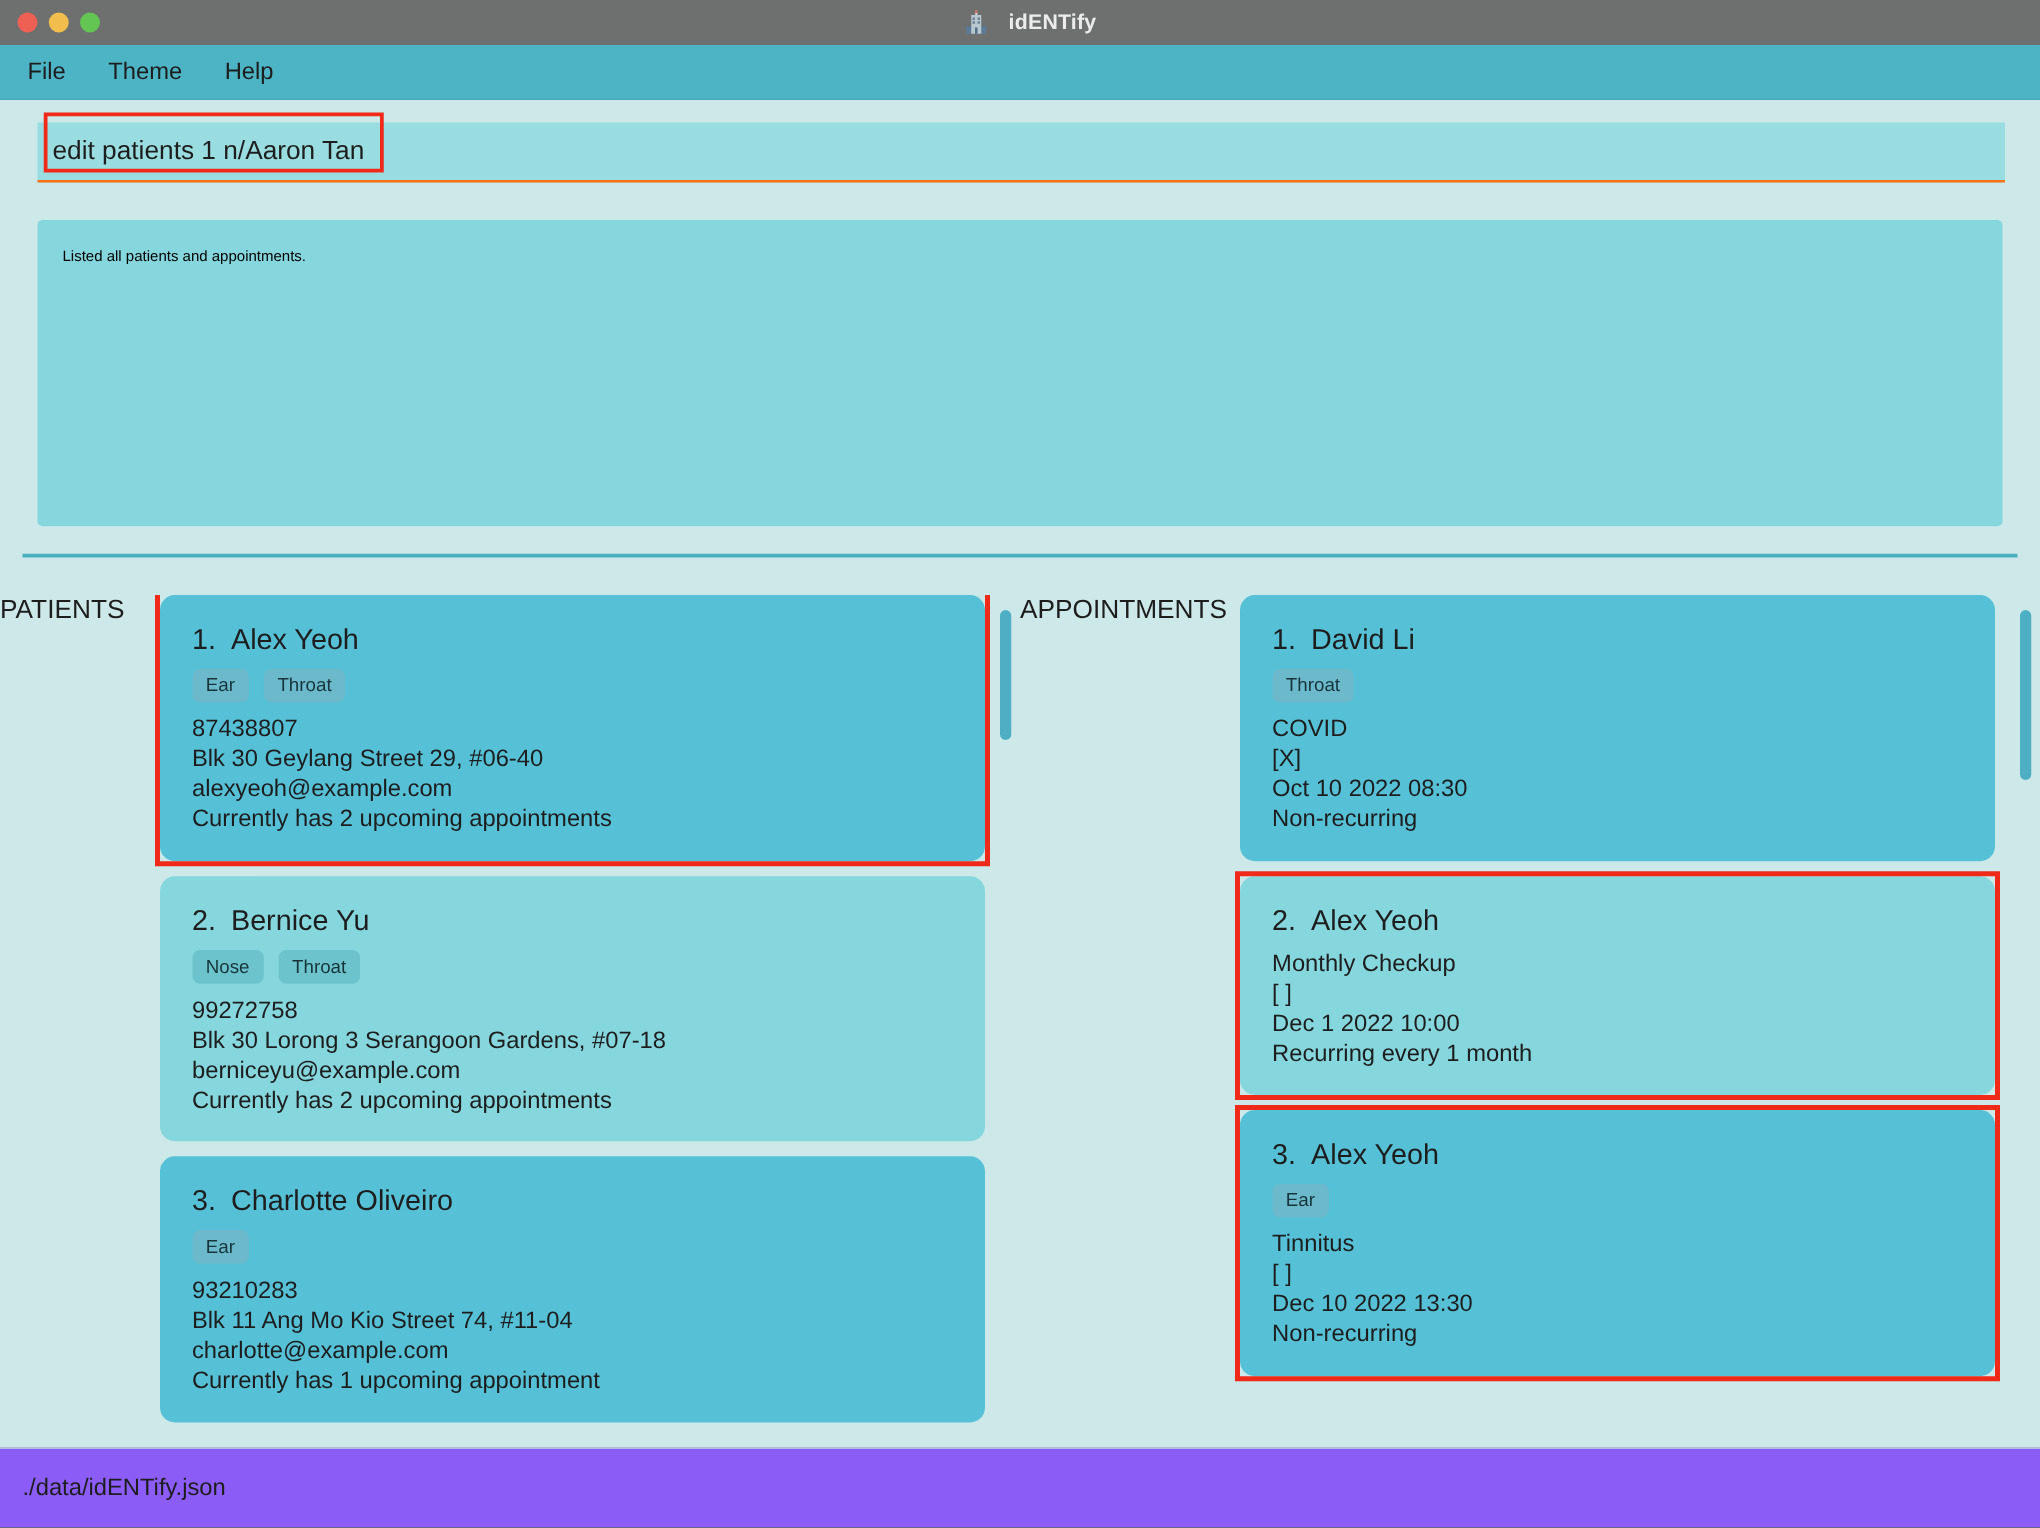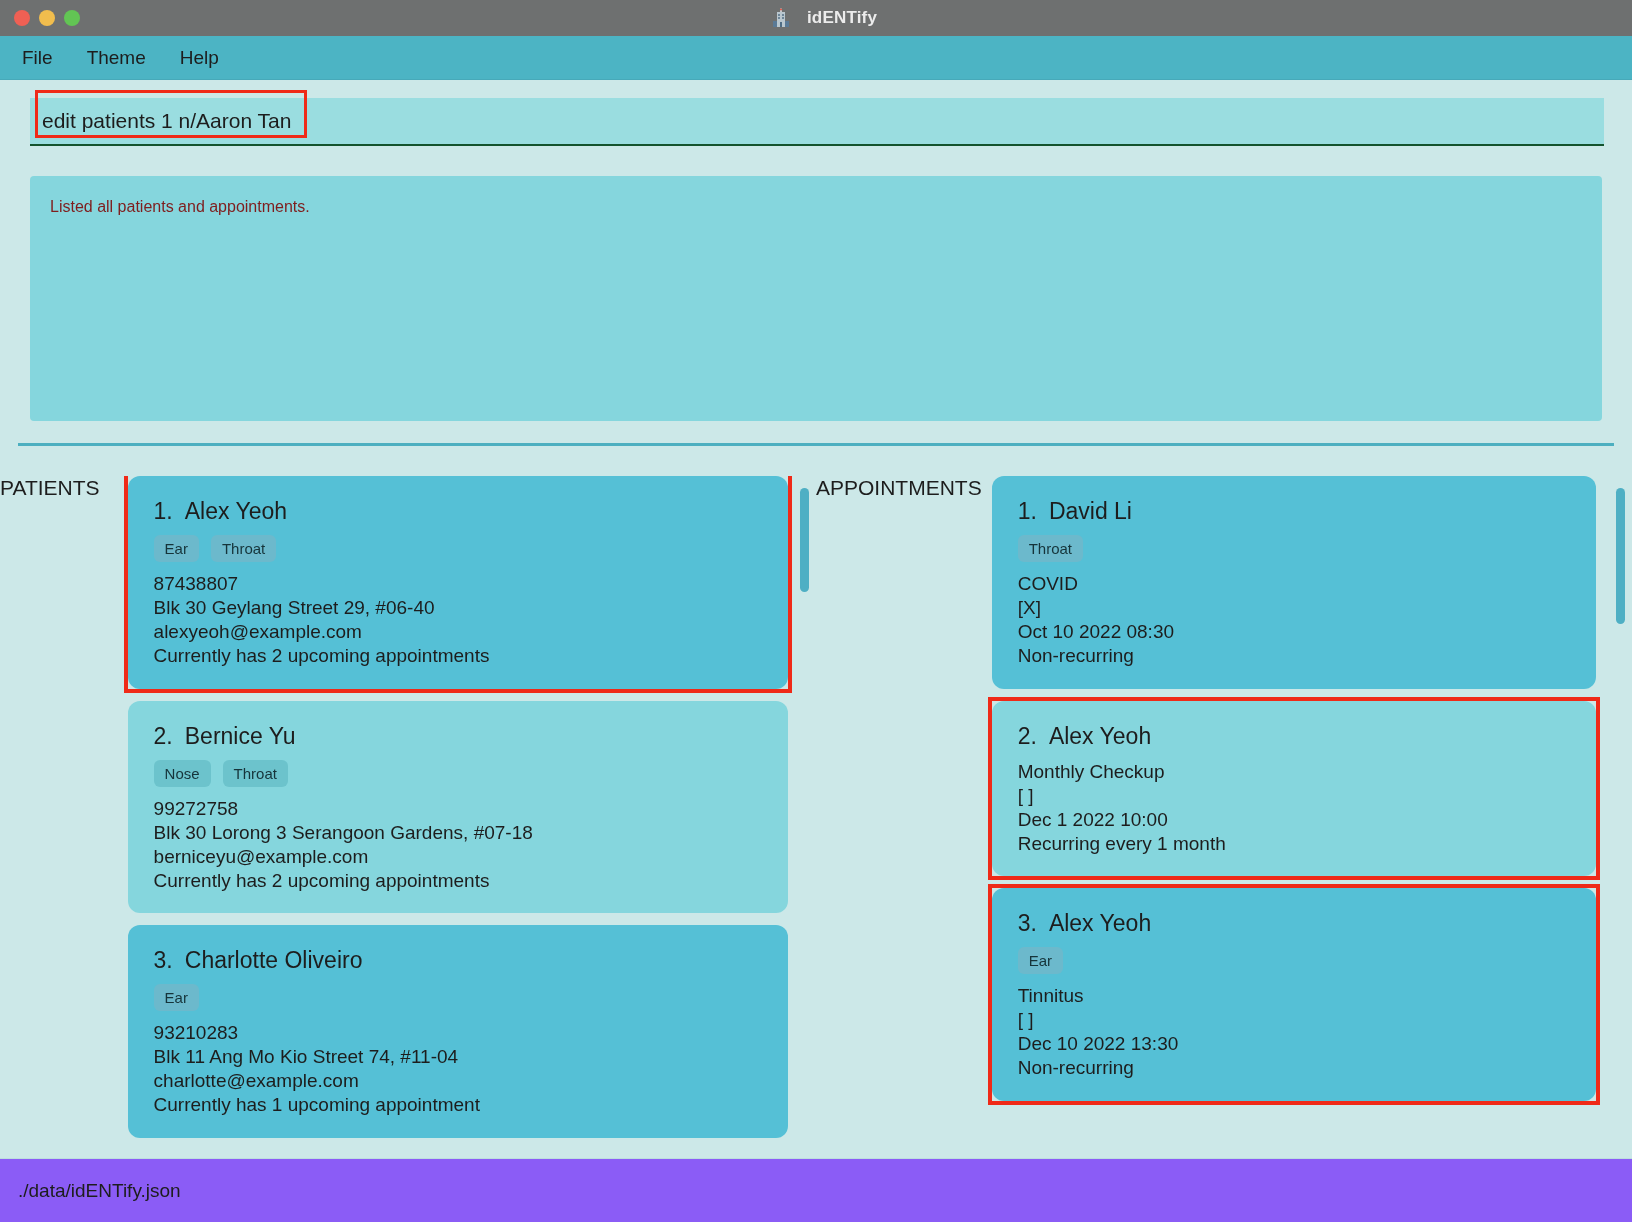--- a/index.html
+++ b/index.html
@@ -63,41 +63,41 @@
     position: relative;
   }
 
   
   .cmd-wrap { padding: 18px 28px 0 30px; }
   .cmd-box {
     background: #9adde0;
     height: 48px;
     display: flex; align-items: center;
     padding: 0 12px;
-    border-bottom: 2px solid #14532d;
+    border-bottom: 2px solid #f97316;
     position: relative;
   }
   .cmd-text { font-size: 21px; color: #1d1d1d; white-space: nowrap; }
   .cmd-highlight {
     position: absolute;
     left: 5px; top: -8px;
     width: 272px; height: 48px;
     border: 3px solid #ef2a18;
     pointer-events: none;
   }
 
   
   .result-wrap { padding: 30px 30px 0 30px; }
   .result-box {
     background: #85d6dd;
     height: 245px;
     border-radius: 4px;
     padding: 22px 20px;
   }
-  .result-text { font-size: 16px; color: #7f1d1d; }
+  .result-text { font-size: 12px; color: #000000; }
 
   .divider {
     margin: 22px 18px 0 18px;
     height: 3px; background: #4cafc0;
   }
 
   
   .panels {
     flex: 1 1 auto;
     display: flex;

